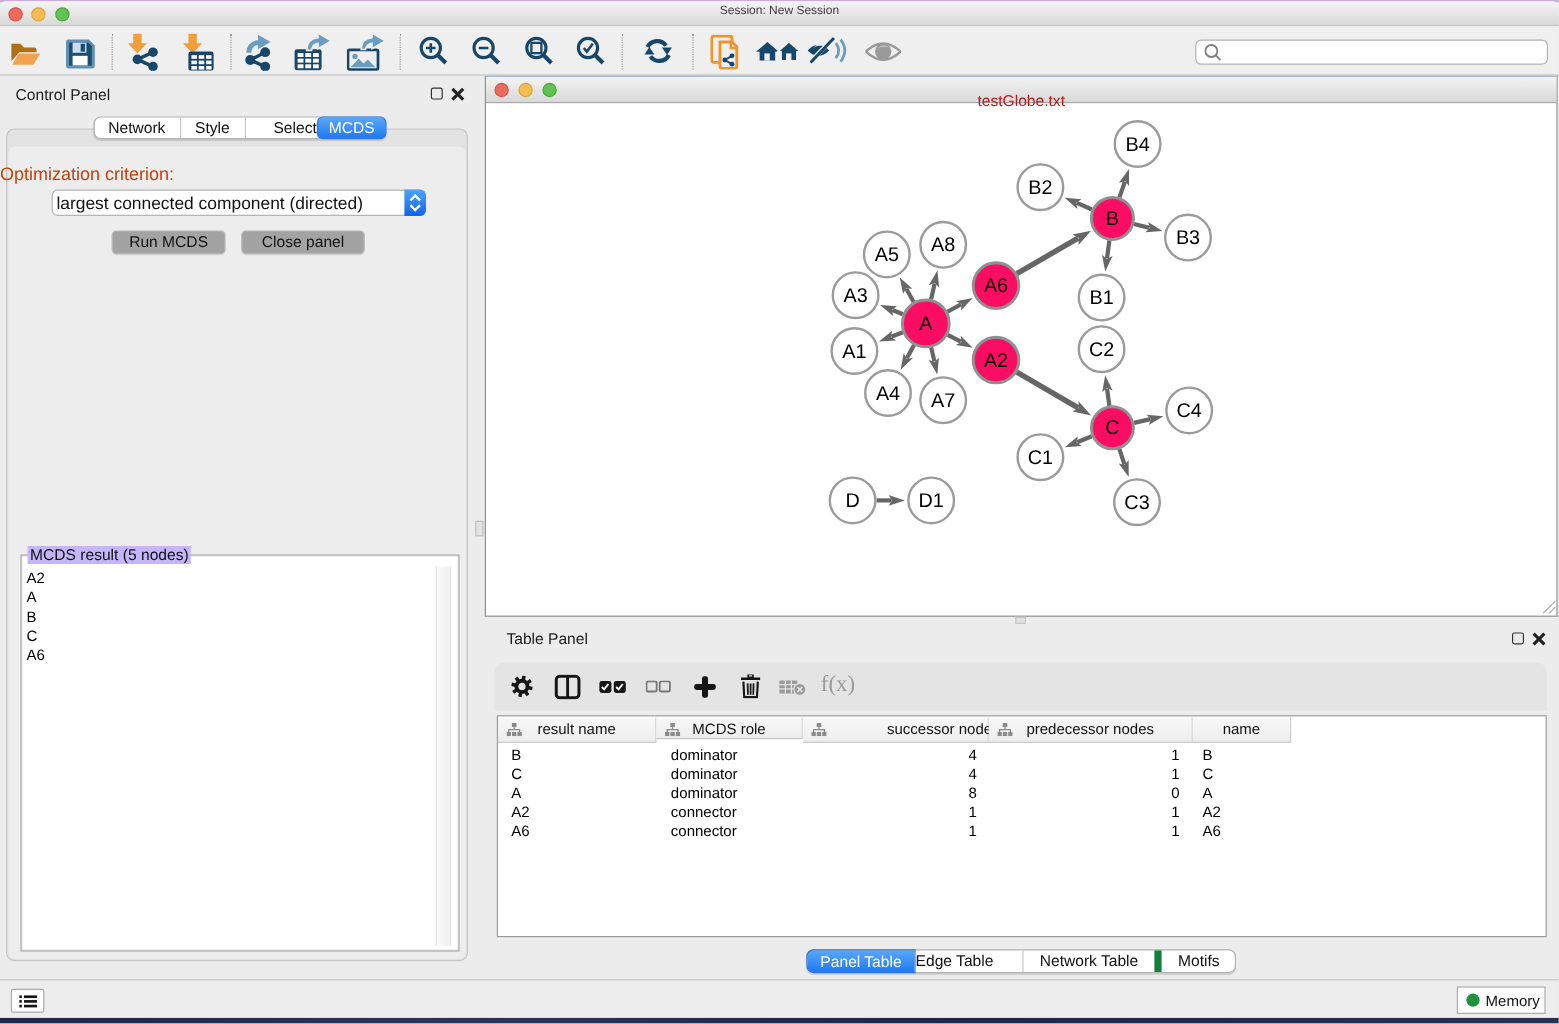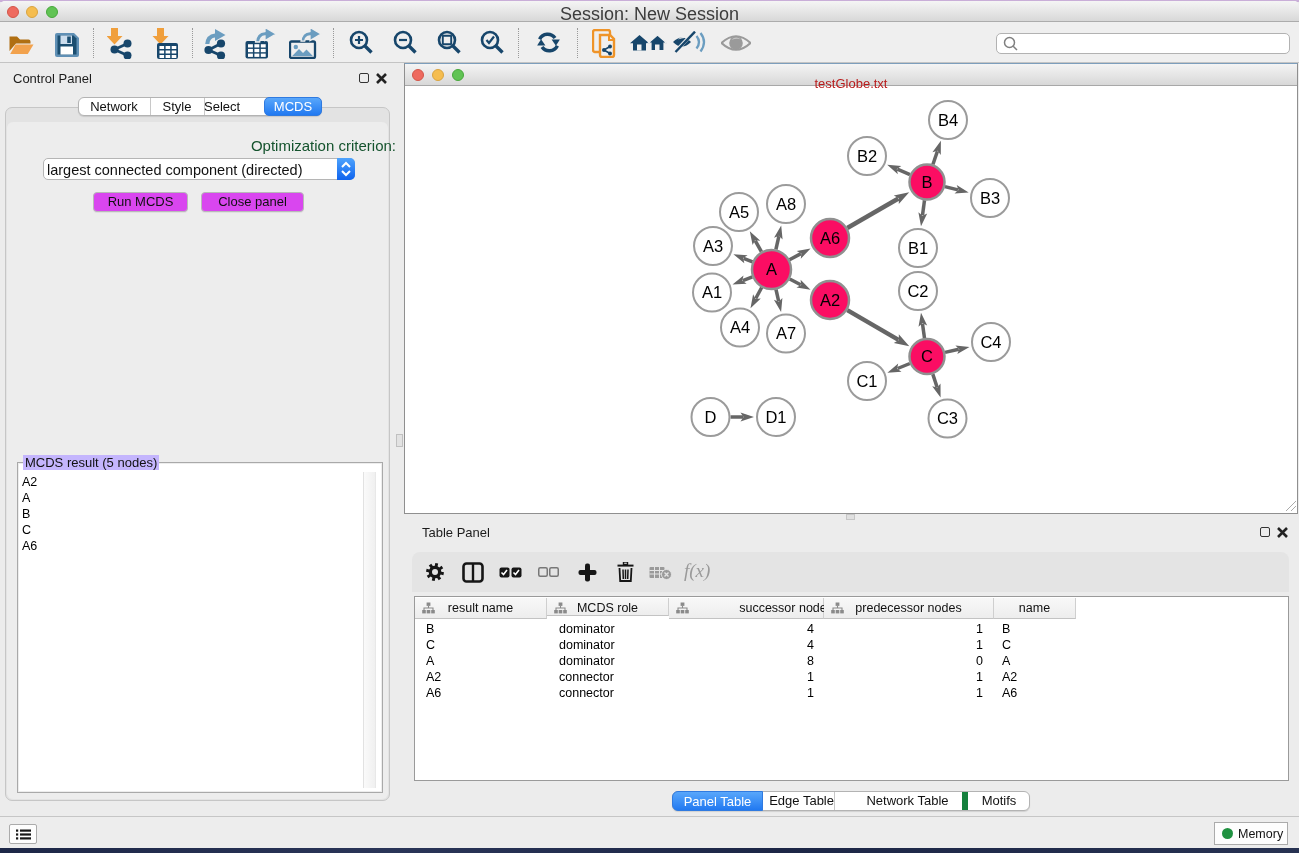--- a/index.html
+++ b/index.html
@@ -1,26 +1,26 @@
 <!DOCTYPE html>
 <html><head><meta charset="utf-8"><style>
 *{margin:0;padding:0;box-sizing:border-box}
 html,body{width:1299px;height:853px;overflow:hidden}
 body{font-family:"Liberation Sans",sans-serif;background:#ececec;position:relative;-webkit-font-smoothing:antialiased}
 .abs{position:absolute}
 .tl{position:absolute;width:12px;height:12px;border-radius:50%}
 .sep{position:absolute;top:28px;height:30px;width:0;border-left:1px dotted #9a9a9a}
-.btn{position:absolute;background:#d946ef;border:1px solid #b9b9b9;border-radius:4px;
+.btn{position:absolute;background:#a3a3a3;border:1px solid #b9b9b9;border-radius:4px;
  font-size:13px;color:#111;text-align:center;box-shadow:0 1px 0 rgba(0,0,0,0.05)}
 </style></head><body>
 <div class="abs" style="left:0;top:0;width:1299px;height:2px;background:#c9aed8"></div>
 <div class="abs" style="left:0;top:848px;width:1299px;height:5px;background:linear-gradient(90deg,#1d2747,#2a3558 30%,#1c2646 60%,#273252)"></div>
 <div class="abs" style="left:0;top:1px;width:1299px;height:847px;background:#ececec;border-radius:5px 5px 0 0"></div>
 <div class="abs" style="left:0;top:1px;width:1299px;height:21px;background:linear-gradient(#f5f5f5,#d8d8d8);border-radius:5px 5px 0 0;border-bottom:1px solid #acacac"></div>
-<div class="abs" style="left:0;top:4px;width:1299px;height:16px;font-size:18px;color:#3c3c3c;text-align:center">Session: New Session</div>
+<div class="abs" style="left:0;top:4px;width:1299px;height:16px;font-size:10px;color:#3c3c3c;text-align:center">Session: New Session</div>
 <div class="tl" style="left:7px;top:6px;background:#ee6a5f;border:1px solid #d35549"></div>
 <div class="tl" style="left:26px;top:6px;background:#f5bd4f;border:1px solid #d9a440"></div>
 <div class="tl" style="left:46px;top:6px;background:#61c354;border:1px solid #48a83c"></div>
 <div class="abs" style="left:0;top:22px;width:1299px;height:41px;background:#efefef;border-bottom:1px solid #c4c4c4"></div>
 <div class="sep" style="left:93px"></div>
 <div class="sep" style="left:192px"></div>
 <div class="sep" style="left:333px"></div>
 <div class="sep" style="left:518px"></div>
 <div class="sep" style="left:577px"></div>
 <svg class="abs" style="left:8px;top:32px" width="27" height="24" viewBox="0 0 27 24">
@@ -159,24 +159,24 @@
     <path d="M2,2 L11,11 M11,2 L2,11" stroke="#222" stroke-width="2.6"></path>
   </svg>
 <div class="abs" style="left:5px;top:107px;width:385px;height:694px;background:#e3e3e3;border:1px solid #c6c6c6;border-radius:7px"></div>
 <div class="abs" style="left:7px;top:122px;width:381px;height:677px;background:#ededed;border-radius:6px"></div>
 <div class="abs" style="left:78px;top:97px;width:244px;height:19px;background:#fff;border:1px solid #b3b3b3;border-radius:6px;box-shadow:0 1px 1px rgba(0,0,0,0.12)"></div>
 <div class="abs" style="left:150px;top:98px;width:1px;height:17px;background:#c8c8c8"></div>
 <div class="abs" style="left:204px;top:98px;width:1px;height:17px;background:#c8c8c8"></div>
 <div class="abs" style="left:78px;top:97px;width:186px;height:19px;font-size:13px;color:#111">
     <span style="position:absolute;left:0;width:72px;text-align:center;top:2px">Network</span>
     <span style="position:absolute;left:72px;width:54px;text-align:center;top:2px">Style</span>
-    <span style="position:absolute;left:126px;width:60px;text-align:left;top:2px">Select</span>
+    <span style="position:absolute;left:126px;width:60px;text-align:right;top:2px">Select</span>
   </div>
 <div class="abs" style="left:264px;top:97px;width:58px;height:19px;background:linear-gradient(#59a7fb,#2179f1);border:1px solid #2f7ae0;border-radius:5px;color:#fff;font-size:13px;text-align:center;line-height:17px">MCDS</div>
-<div class="abs" style="left:0px;top:137px;width:396px;text-align:right;font-size:15px;color:#14532d">Optimization criterion:</div>
+<div class="abs" style="left:0px;top:137px;width:396px;text-align:left;font-size:15px;color:#c2410c">Optimization criterion:</div>
 <div class="abs" style="left:43px;top:158px;width:312px;height:22px;background:#fff;border:1px solid #b5b5b5;border-radius:5px"></div>
 <div class="abs" style="left:47px;top:162px;font-size:14.5px;color:#111">largest connected component (directed)</div>
 <div class="abs" style="left:337px;top:158px;width:18px;height:22px;background:linear-gradient(#4ea3fd,#0f63ee);border-radius:0 5px 5px 0"></div>
 <svg class="abs" style="left:339px;top:160px" width="14" height="18">
     <path d="M3,7 L7,3 L11,7" fill="none" stroke="#fff" stroke-width="2"></path>
     <path d="M3,11 L7,15 L11,11" fill="none" stroke="#fff" stroke-width="2"></path>
   </svg>
 <div class="btn" style="left:93px;top:192px;width:95px;height:20px;line-height:18px">Run MCDS</div>
 <div class="btn" style="left:201px;top:192px;width:103px;height:20px;line-height:18px">Close panel</div>
 <div class="abs" style="left:17px;top:462px;width:366px;height:331px;border:1px solid #a9a9a9"></div>
@@ -315,21 +315,21 @@
     <rect x="0.5" y="1" width="15" height="11" rx="1" fill="#9a9a9a"></rect>
     <g stroke="#e4e4e4" stroke-width="1">
       <line x1="0.5" y1="4.5" x2="15.5" y2="4.5"></line>
       <line x1="0.5" y1="8" x2="15.5" y2="8"></line>
       <line x1="5.5" y1="1" x2="5.5" y2="12"></line>
       <line x1="10.5" y1="1" x2="10.5" y2="12"></line>
     </g>
     <circle cx="17.5" cy="8.5" r="5" fill="#9a9a9a" stroke="#e4e4e4" stroke-width="1"></circle>
     <path d="M15.5,6.5 L19.5,10.5 M19.5,6.5 L15.5,10.5" stroke="#e4e4e4" stroke-width="1.4"></path>
   </svg>
-<div class="abs" style="left:684px;top:560px;font-family:'Liberation Serif',serif;font-style:italic;font-size:19px;color:#9a9a9a">f(x)</div>
+<div class="abs" style="left:684px;top:560px;font-family:'Liberation Serif',serif;font-size:19px;color:#9a9a9a">f(x)</div>
 <div class="abs" style="left:414px;top:596px;width:875px;height:185px;background:#fff;border:1px solid #9a9a9a"></div>
 <div class="abs" style="left:415px;top:598px;width:132px;height:21px;background:linear-gradient(#f8f8f8,#ededed);border-right:1px solid #cfcfcf;border-bottom:1px solid #c3c3c3">
     <svg width="13" height="12" style="position:absolute;left:7px;top:4px">
       <rect x="4.6" y="0.5" width="3.8" height="3.4" fill="#8a8a8a"></rect>
       <path d="M6.5,4 L6.5,6 M2,8 L2,6 L11,6 L11,8" stroke="#8a8a8a" stroke-width="1.1" fill="none"></path>
       <rect x="0.2" y="8" width="3.6" height="3.4" fill="#8a8a8a"></rect>
       <rect x="4.7" y="8" width="3.6" height="3.4" fill="#8a8a8a"></rect>
       <rect x="9.2" y="8" width="3.6" height="3.4" fill="#8a8a8a"></rect>
     </svg>
     <div style="position:absolute;left:0;top:3px;width:100%;text-align:center;font-size:12.5px;color:#111">result name</div>
@@ -397,21 +397,21 @@
   </div>
 <div class="abs" style="left:415px;top:686px;width:870px;height:16px;font-size:12.5px;color:#000">
     <span style="position:absolute;left:11px">A6</span>
     <span style="position:absolute;left:144px">connector</span>
     <span style="position:absolute;left:254px;width:145px;text-align:right">1</span>
     <span style="position:absolute;left:420px;width:148px;text-align:right">1</span>
     <span style="position:absolute;left:587px">A6</span>
   </div>
 <div class="abs" style="left:672px;top:791px;width:358px;height:20px;background:#fff;border:1px solid #b3b3b3;border-radius:6px;box-shadow:0 1px 1px rgba(0,0,0,0.12)"></div>
 <div class="abs" style="left:672px;top:791px;width:91px;height:20px;background:linear-gradient(#59a7fb,#2179f1);border:1px solid #2f7ae0;border-radius:6px 0 0 6px;color:#fff;font-size:13px;text-align:center;line-height:19px">Panel Table</div>
-<div class="abs" style="left:763px;top:792px;width:72px;height:18px;border-right:1px solid #c8c8c8;font-size:13px;color:#111;text-align:right;line-height:18px">Edge Table</div>
+<div class="abs" style="left:763px;top:792px;width:90px;height:18px;border-right:1px solid #c8c8c8;font-size:13px;color:#111;text-align:left;line-height:18px">Edge Table</div>
 <div class="abs" style="left:853px;top:792px;width:115px;height:18px;border-right:6px solid #15803d;font-size:13px;color:#111;text-align:center;line-height:18px">Network Table</div>
 <div class="abs" style="left:968px;top:792px;width:62px;height:18px;font-size:13px;color:#111;text-align:center;line-height:18px">Motifs</div>
 <div class="abs" style="left:0;top:816px;width:1299px;height:32px;background:#ededed;border-top:1px solid #c6c6c6"></div>
 <div class="abs" style="left:9px;top:824px;width:28px;height:20px;background:#fdfdfd;border:1px solid #ababab;border-radius:2px"></div>
 <svg class="abs" style="left:16px;top:829px" width="15" height="11">
     <g fill="#161616">
       <rect x="0" y="0.5" width="2.2" height="2.2"></rect>
       <rect x="4" y="0.5" width="11" height="2.2"></rect>
       <rect x="0" y="4.4" width="2.2" height="2.2"></rect>
       <rect x="4" y="4.4" width="11" height="2.2"></rect>

